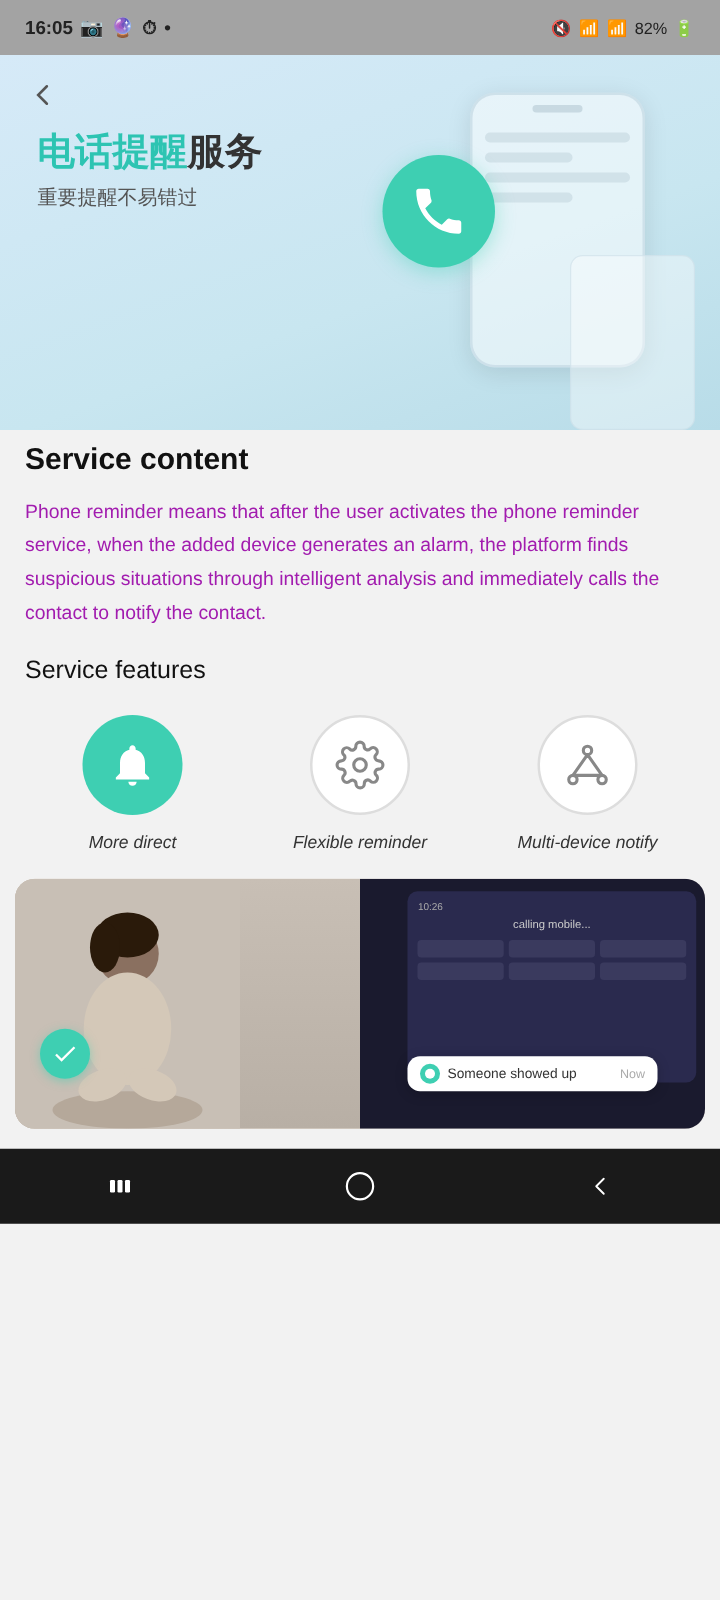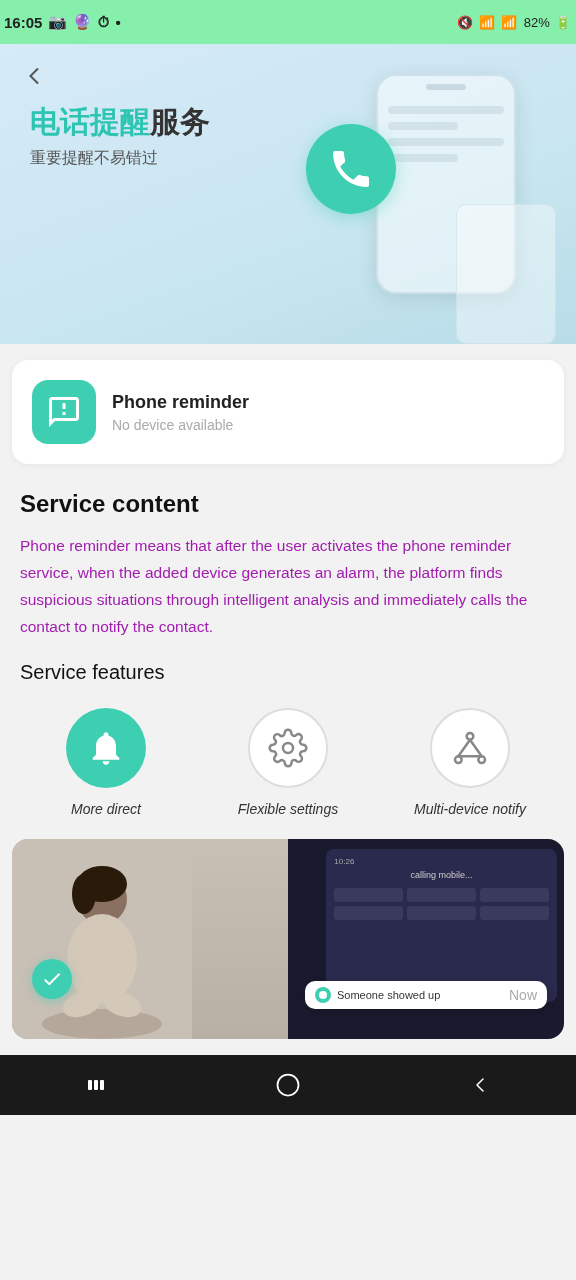--- a/index.html
+++ b/index.html
@@ -7,25 +7,25 @@
     body {
       width: 576px;
       min-height: 1280px;
       background: #f2f2f2;
       font-family: 'Arial', sans-serif;
       overflow-x: hidden;
     }
 
     
     .status-bar {
-      background: #86efac;
+      background: #a3a3a3;
       display: flex;
       justify-content: space-between;
       align-items: center;
-      padding: 8px 4px;
+      padding: 8px 20px;
       height: 44px;
     }
     .status-left {
       font-size: 15px;
       font-weight: 600;
       color: #222;
       display: flex;
       align-items: center;
       gap: 6px;
     }
@@ -298,21 +298,21 @@
       text-align: center;
     }
     .notification-popup {
       position: absolute;
       bottom: 30px;
       left: 50%;
       transform: translateX(-50%);
       background: white;
       border-radius: 10px;
       padding: 6px 10px;
-      width: 242px;
+      width: 200px;
       display: flex;
       align-items: center;
       justify-content: space-between;
       box-shadow: 0 2px 10px rgba(0,0,0,0.2);
     }
     .notif-left {
       display: flex;
       align-items: center;
       gap: 6px;
     }
@@ -323,21 +323,21 @@
       border-radius: 50%;
       display: flex;
       align-items: center;
       justify-content: center;
     }
     .notif-text {
       font-size: 11px;
       color: #333;
     }
     .notif-time {
-      font-size: 14px;
+      font-size: 10px;
       color: #aaa;
     }
 
     
     .check-badge {
       position: absolute;
       left: 20px;
       bottom: 40px;
       width: 40px;
       height: 40px;
@@ -413,31 +413,20 @@
     <svg viewBox="0 0 24 24">
       <path d="M6.6 10.8c1.4 2.8 3.8 5.1 6.6 6.6l2.2-2.2c.3-.3.7-.4 1-.2 1.1.4 2.3.6 3.6.6.6 0 1 .4 1 1V20c0 .6-.4 1-1 1-9.4 0-17-7.6-17-17 0-.6.4-1 1-1h3.5c.6 0 1 .4 1 1 0 1.3.2 2.5.6 3.6.1.3 0 .7-.2 1L6.6 10.8z"></path>
     </svg>
   </div>
 
   <div class="image-mockup"></div>
 </div>
 
 <div class="content">
 
-  <div class="card">
-    <div class="card-icon">
-      <svg viewBox="0 0 24 24">
-        <path d="M20 2H4c-1.1 0-2 .9-2 2v18l4-4h14c1.1 0 2-.9 2-2V4c0-1.1-.9-2-2-2zm0 14H5.2L4 17.2V4h16v12zm-9-4h2v2h-2zm0-6h2v4h-2z"></path>
-      </svg>
-    </div>
-    <div class="card-text">
-      <div class="card-title">Phone reminder</div>
-      <div class="card-sub">No device available</div>
-    </div>
-  </div>
 
   <div class="section">
     <div class="section-title">Service content</div>
     <div class="section-body">Phone reminder means that after the user activates the phone reminder service, when the added device generates an alarm, the platform finds suspicious situations through intelligent analysis and immediately calls the contact to notify the contact.</div>
   </div>
 
   <div class="features-section">
     <div class="features-title">Service features</div>
     <div class="features-grid">
 
@@ -450,21 +439,21 @@
         <div class="feature-label">More direct</div>
       </div>
 
       <div class="feature-item">
         <div class="feature-circle outlined">
           <svg viewBox="0 0 24 24" width="40" height="40" fill="none" stroke="#888" stroke-width="1.5">
             <circle cx="12" cy="12" r="3"></circle>
             <path d="M19.4 15a1.65 1.65 0 0 0 .33 1.82l.06.06a2 2 0 0 1-2.83 2.83l-.06-.06a1.65 1.65 0 0 0-1.82-.33 1.65 1.65 0 0 0-1 1.51V21a2 2 0 0 1-4 0v-.09A1.65 1.65 0 0 0 9 19.4a1.65 1.65 0 0 0-1.82.33l-.06.06a2 2 0 0 1-2.83-2.83l.06-.06A1.65 1.65 0 0 0 4.68 15a1.65 1.65 0 0 0-1.51-1H3a2 2 0 0 1 0-4h.09A1.65 1.65 0 0 0 4.6 9a1.65 1.65 0 0 0-.33-1.82l-.06-.06a2 2 0 0 1 2.83-2.83l.06.06A1.65 1.65 0 0 0 9 4.68a1.65 1.65 0 0 0 1-1.51V3a2 2 0 0 1 4 0v.09a1.65 1.65 0 0 0 1 1.51 1.65 1.65 0 0 0 1.82-.33l.06-.06a2 2 0 0 1 2.83 2.83l-.06.06A1.65 1.65 0 0 0 19.4 9a1.65 1.65 0 0 0 1.51 1H21a2 2 0 0 1 0 4h-.09a1.65 1.65 0 0 0-1.51 1z"></path>
           </svg>
         </div>
-        <div class="feature-label">Flexible settings</div>
+        <div class="feature-label">Flexible reminder</div>
       </div>
 
       <div class="feature-item">
         <div class="feature-circle outlined">
           <svg viewBox="0 0 24 24" width="40" height="40" fill="none" stroke="#888" stroke-width="1.5">
             <circle cx="12" cy="5" r="2"></circle>
             <circle cx="5" cy="19" r="2"></circle>
             <circle cx="19" cy="19" r="2"></circle>
             <path d="M12 7L5 17M12 7L19 17M5 17L19 17" stroke-linecap="round"></path>
           </svg>

